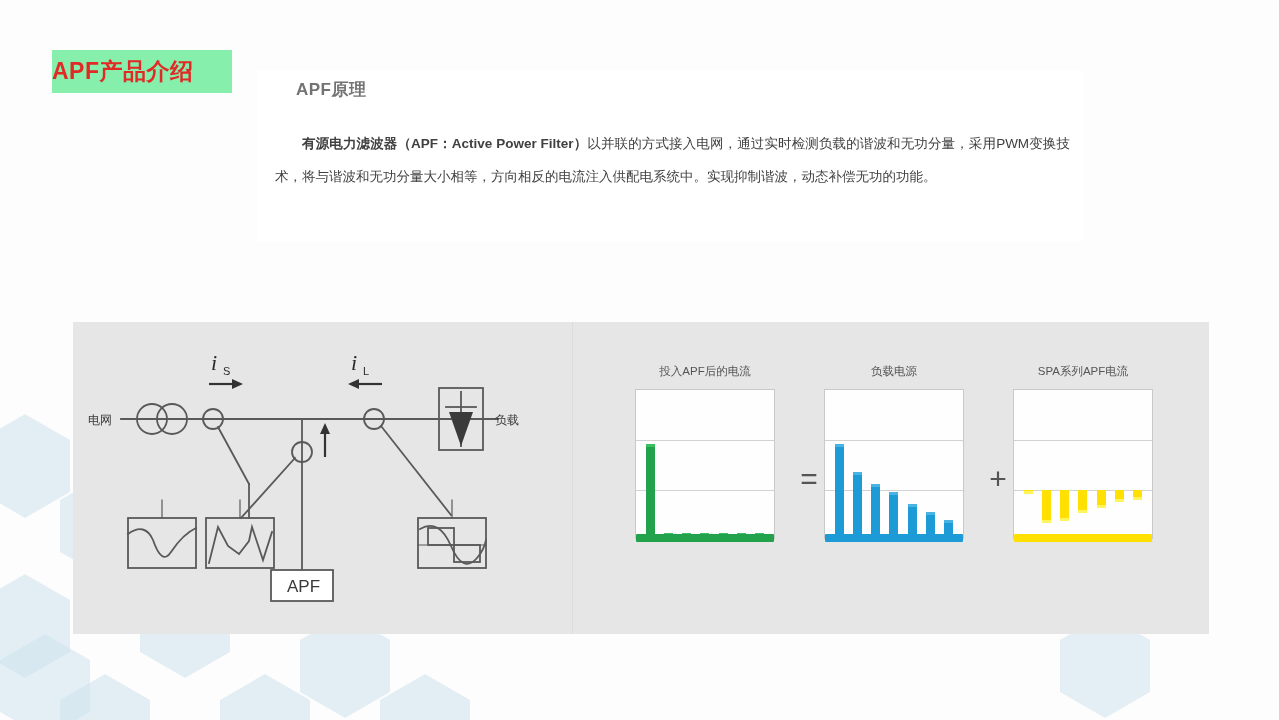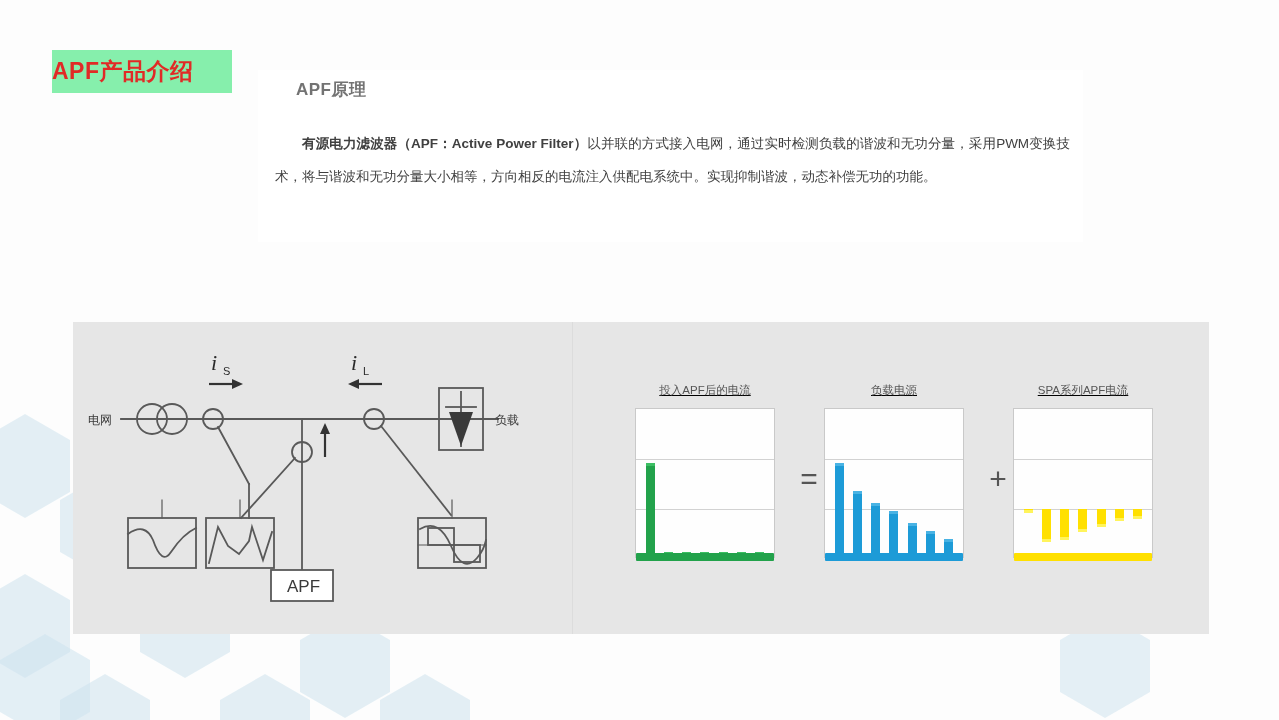--- a/index.html
+++ b/index.html
@@ -79,22 +79,21 @@
   #circuit { position: absolute; left: 0px; top: 0px; width: 499px; height: 312px; }
 
   
   #charts {
     position: absolute;
     left: 500px; top: 0px;
     width: 636px; height: 312px;
   }
   .chart-group {
     position: absolute;
-    top: 59px;
-    text-decoration: underline;
+    top: 40px;
   }
   .chart-title {
     font-size: 11.5px;
     color: #555;
     text-align: center;
     height: 18px;
     line-height: 18px;
     white-space: nowrap;
   }
   .chart-frame {

